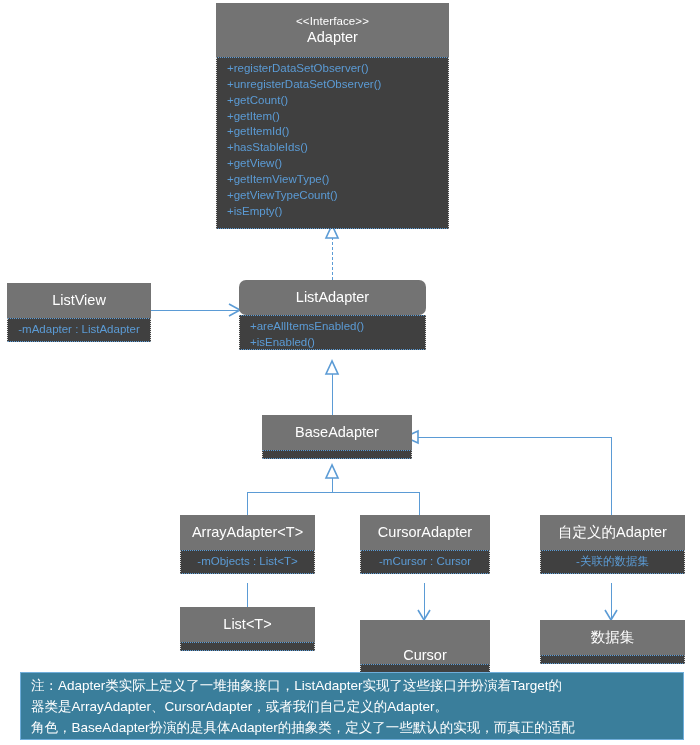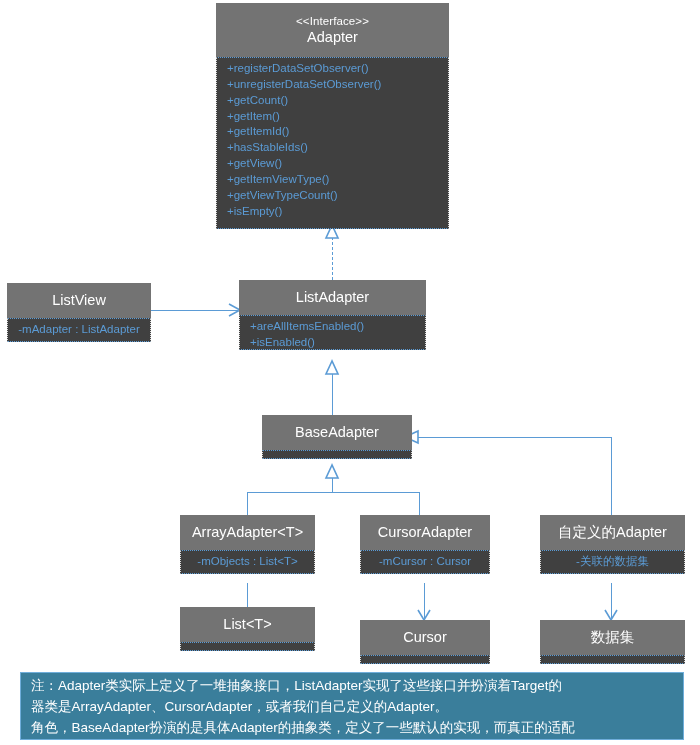--- a/index.html
+++ b/index.html
@@ -178,21 +178,21 @@
   <div class="uml-box" style="left:7px; top:283px; width:144px;">
     <div class="uml-header" style="height:35px;">
       <span class="cname">ListView</span>
     </div>
     <div class="uml-body centered" style="height:24px;">
       <span class="member">-mAdapter : ListAdapter</span>
     </div>
   </div>
 
   <div class="uml-box" style="left:239px; top:280px; width:187px;">
-    <div class="uml-header" style="height:35px;">
+    <div class="uml-header" style="height:35px;border-radius:7px;">
       <span class="cname">ListAdapter</span>
     </div>
     <div class="uml-body" style="height:35px;">
       <span class="member">+areAllItemsEnabled()</span>
       <span class="member">+isEnabled()</span>
     </div>
   </div>
 
   <div class="uml-box" style="left:262px; top:415px; width:150px;">
     <div class="uml-header" style="height:35px;">
@@ -229,21 +229,21 @@
   </div>
 
   <div class="uml-box" style="left:180px; top:607px; width:135px;">
     <div class="uml-header" style="height:35px;">
       <span class="cname">List&lt;T&gt;</span>
     </div>
     <div class="uml-body empty"></div>
   </div>
 
   <div class="uml-box" style="left:360px; top:620px; width:130px;">
-    <div class="uml-header" style="height:35px;">
+    <div class="uml-header" style="height:44px;justify-content:flex-end;">
       <span class="cname">Cursor</span>
     </div>
     <div class="uml-body empty"></div>
   </div>
 
   <div class="uml-box" style="left:540px; top:620px; width:145px;">
     <div class="uml-header" style="height:35px;">
       <span class="cname">数据集</span>
     </div>
     <div class="uml-body empty"></div>

